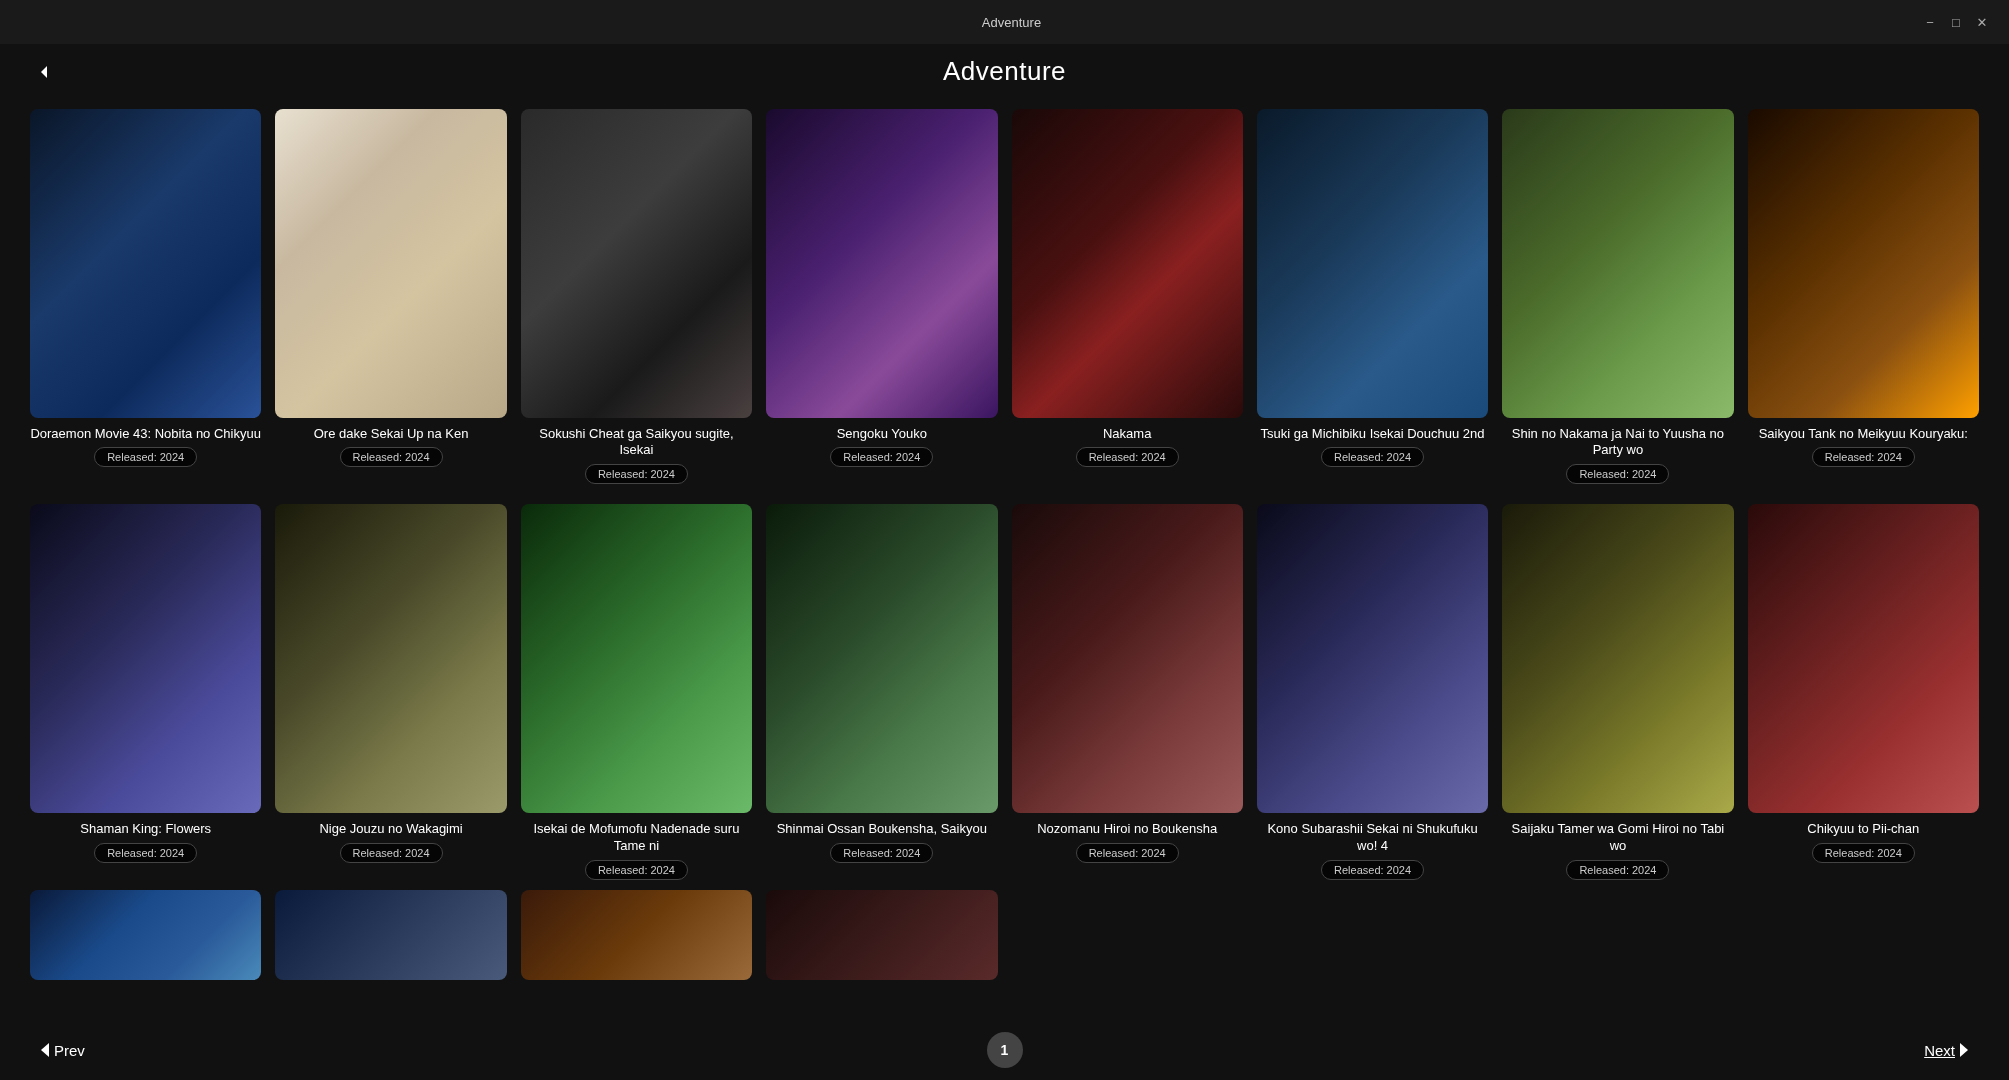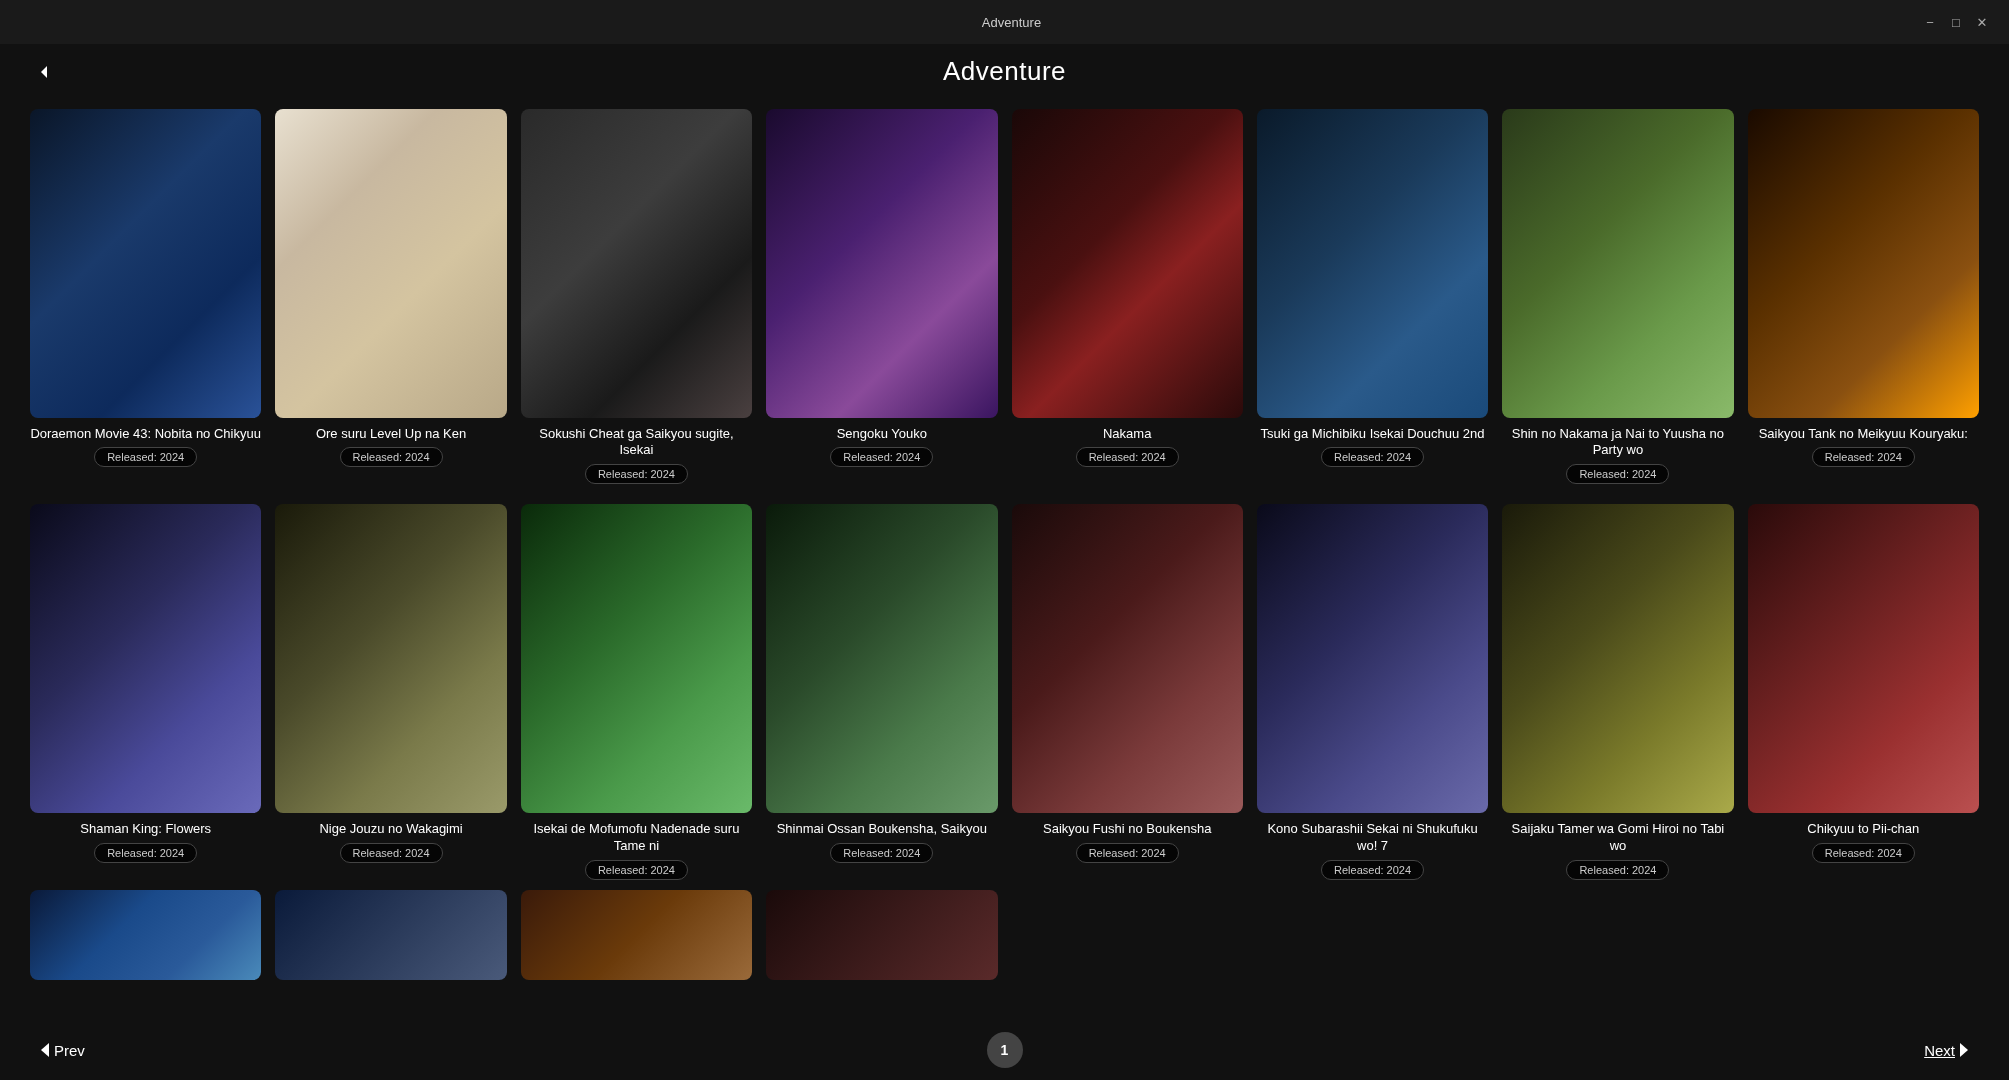--- a/index.html
+++ b/index.html
@@ -206,21 +206,21 @@
 </div>
 
 <div class="grid-container" id="row1-container">
 <div class="anime-card">
       <div class="anime-poster poster-0"></div>
       <div class="anime-title">Doraemon Movie 43: Nobita no Chikyuu</div>
       <div class="release-badge">Released: 2024</div>
     </div>
     <div class="anime-card">
       <div class="anime-poster poster-1"></div>
-      <div class="anime-title">Ore suru Level Up na Ken</div>
+      <div class="anime-title">Ore dake Sekai Up na Ken</div>
       <div class="release-badge">Released: 2024</div>
     </div>
     <div class="anime-card">
       <div class="anime-poster poster-2"></div>
       <div class="anime-title">Sokushi Cheat ga Saikyou sugite, Isekai</div>
       <div class="release-badge">Released: 2024</div>
     </div>
     <div class="anime-card">
       <div class="anime-poster poster-3"></div>
       <div class="anime-title">Sengoku Youko</div>
@@ -264,26 +264,26 @@
       <div class="anime-title">Isekai de Mofumofu Nadenade suru Tame ni</div>
       <div class="release-badge">Released: 2024</div>
     </div>
     <div class="anime-card">
       <div class="anime-poster poster-11"></div>
       <div class="anime-title">Shinmai Ossan Boukensha, Saikyou</div>
       <div class="release-badge">Released: 2024</div>
     </div>
     <div class="anime-card">
       <div class="anime-poster poster-12"></div>
-      <div class="anime-title">Saikyou Fushi no Boukensha</div>
+      <div class="anime-title">Nozomanu Hiroi no Boukensha</div>
       <div class="release-badge">Released: 2024</div>
     </div>
     <div class="anime-card">
       <div class="anime-poster poster-13"></div>
-      <div class="anime-title">Kono Subarashii Sekai ni Shukufuku wo! 7</div>
+      <div class="anime-title">Kono Subarashii Sekai ni Shukufuku wo! 4</div>
       <div class="release-badge">Released: 2024</div>
     </div>
     <div class="anime-card">
       <div class="anime-poster poster-14"></div>
       <div class="anime-title">Saijaku Tamer wa Gomi Hiroi no Tabi wo</div>
       <div class="release-badge">Released: 2024</div>
     </div>
     <div class="anime-card">
       <div class="anime-poster poster-15"></div>
       <div class="anime-title">Chikyuu to Pii-chan</div>

